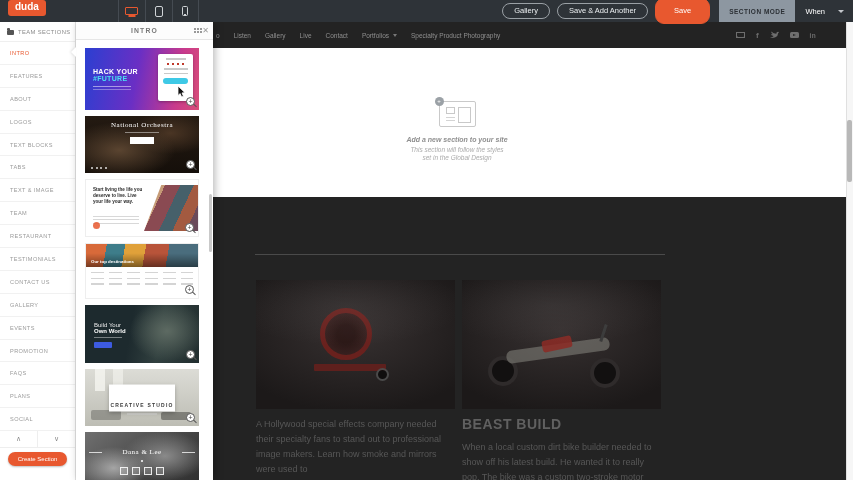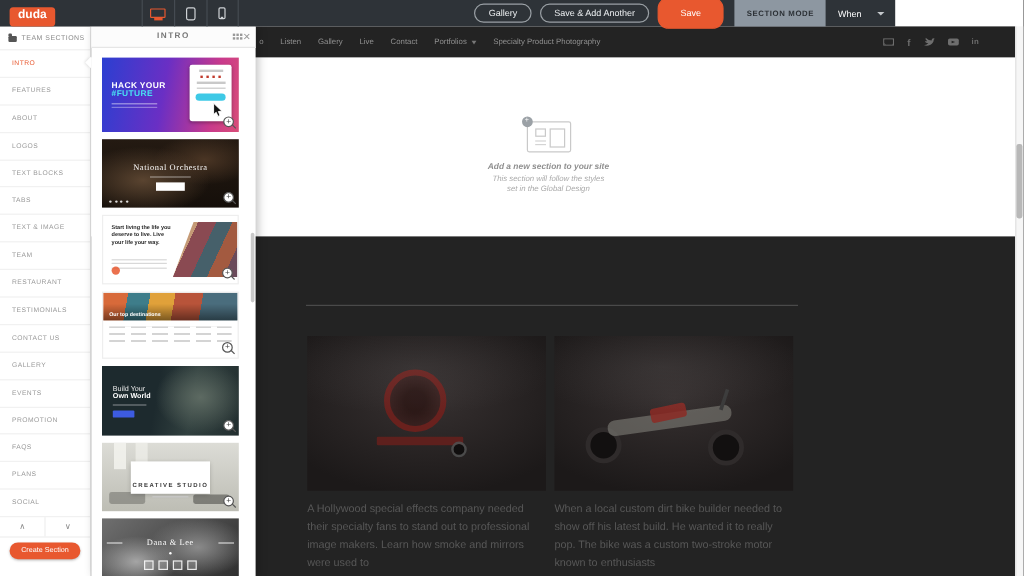--- a/index.html
+++ b/index.html
@@ -4,22 +4,22 @@
 <style>
   :root{
     --accent:#e8582f; --topbar-bg:#2e3338; --site-nav-bg:#232323;
     --dark-section-bg:#232323; --mode-badge-bg:#8d97a1;
   }
   *{margin:0;padding:0;box-sizing:border-box;}
   body{font-family:"Liberation Sans",sans-serif;background:#888;}
   .stage{position:relative;width:853px;height:480px;overflow:hidden;background:#fff;}
 
   
-  .topbar{position:absolute;left:0;top:0;width:746px;height:22px;background:var(--topbar-bg);
-    display:flex;align-items:flex-end;z-index:30;}
+  .topbar{position:absolute;left:0;top:0;width:853px;height:22px;background:var(--topbar-bg);
+    display:flex;align-items:flex-start;z-index:30;}
   .logo{margin-left:8px;background:var(--accent);color:#fff;font-weight:bold;font-size:10px;
     padding:1px 7px 3px;border-radius:3px;line-height:12px;}
   .devices{display:flex;height:100%;margin-left:72px;}
   .dev{width:27px;height:100%;display:flex;align-items:center;justify-content:center;border-left:1px solid #454b52;}
   .dev:last-child{border-right:1px solid #454b52;}
   .icon-desktop{width:13px;height:8px;border:1px solid var(--accent);border-radius:1px;position:relative;}
   .icon-desktop::after{content:"";position:absolute;left:50%;transform:translateX(-50%);bottom:-3px;width:7px;height:2px;background:var(--accent);}
   .icon-tablet{width:8px;height:11px;border:1px solid #cfd3d6;border-radius:2px;}
   .icon-phone{width:6px;height:10px;border:1px solid #cfd3d6;border-radius:1.5px;position:relative;}
   .icon-phone::after{content:"";position:absolute;bottom:0.5px;left:50%;transform:translateX(-50%);width:2px;height:1px;background:#cfd3d6;}
@@ -78,21 +78,21 @@
     box-shadow:0 1px 3px rgba(0,0,0,.3);padding-top:4px;}
   .t1 .card .line{width:20px;height:1.5px;background:#c9c9c9;margin:0 auto 3px;}
   .t1 .reds{display:flex;justify-content:center;gap:2.5px;margin-bottom:3px;}
   .t1 .reds i{width:2.5px;height:2.5px;background:#c0392b;}
   .t1 .btn{width:25px;height:6px;background:#3ec9e6;border-radius:3px;margin:4px auto 0;}
   .cursor-svg{position:absolute;right:13px;top:38px;z-index:4;}
 
   
   .t2{height:57px;background:radial-gradient(80px 40px at 30% 60%,#5a4430 0%,rgba(90,68,48,0) 70%),
       radial-gradient(60px 30px at 75% 30%,#4a3524 0%,rgba(74,53,36,0) 70%),linear-gradient(#241a12,#150f0a);}
-  .t2 .title{font-family:"Liberation Serif",serif;color:#fff;font-size:7px;text-align:center;margin-top:20px;letter-spacing:.5px;}
+  .t2 .title{font-family:"Liberation Serif",serif;color:#fff;font-size:7px;text-align:center;margin-top:5px;letter-spacing:.5px;}
   .t2 .sub{width:34px;height:1px;background:rgba(255,255,255,.45);margin:3px auto 0;}
   .t2 .btn{width:24px;height:7px;background:#fff;margin:4px auto 0;}
   .t2 .dots{position:absolute;left:6px;bottom:4px;display:flex;gap:2.5px;}
   .t2 .dots i{width:2px;height:2px;border-radius:50%;background:#fff;opacity:.85;}
 
   
   .t3{height:58px;background:#fff;border:1px solid #eee;}
   .t3 .txt{position:absolute;left:7px;top:7px;width:52px;font-size:4.6px;font-weight:bold;color:#2a2a2a;line-height:1.35;}
   .t3 .lines i{display:block;width:46px;height:1px;background:#d8d8d8;margin-top:2.5px;}
   .t3 .lines{position:absolute;left:7px;top:33px;}
@@ -252,20 +252,21 @@
       </div>
 
       <div class="article a2">
         <div class="cs-img">
           <span class="bike-wheel bw1"></span>
             <span class="bike-wheel bw2"></span>
           <span class="bike-body"></span>
             <span class="bike-tank"></span>
             <span class="bike-bar"></span>
         </div>
+        <div class="cs-title">BEAST BUILD</div>
         <div class="cs-body">When a local custom dirt bike builder needed to show off his latest build. He wanted it to really pop. The bike was a custom two-stroke motor known to enthusiasts</div>
       </div>
     </div>
   </div>
 
   <div class="topbar">
     <div class="logo">duda</div>
     <div class="devices">
       <div class="dev">
           <span class="icon-desktop"></span>

